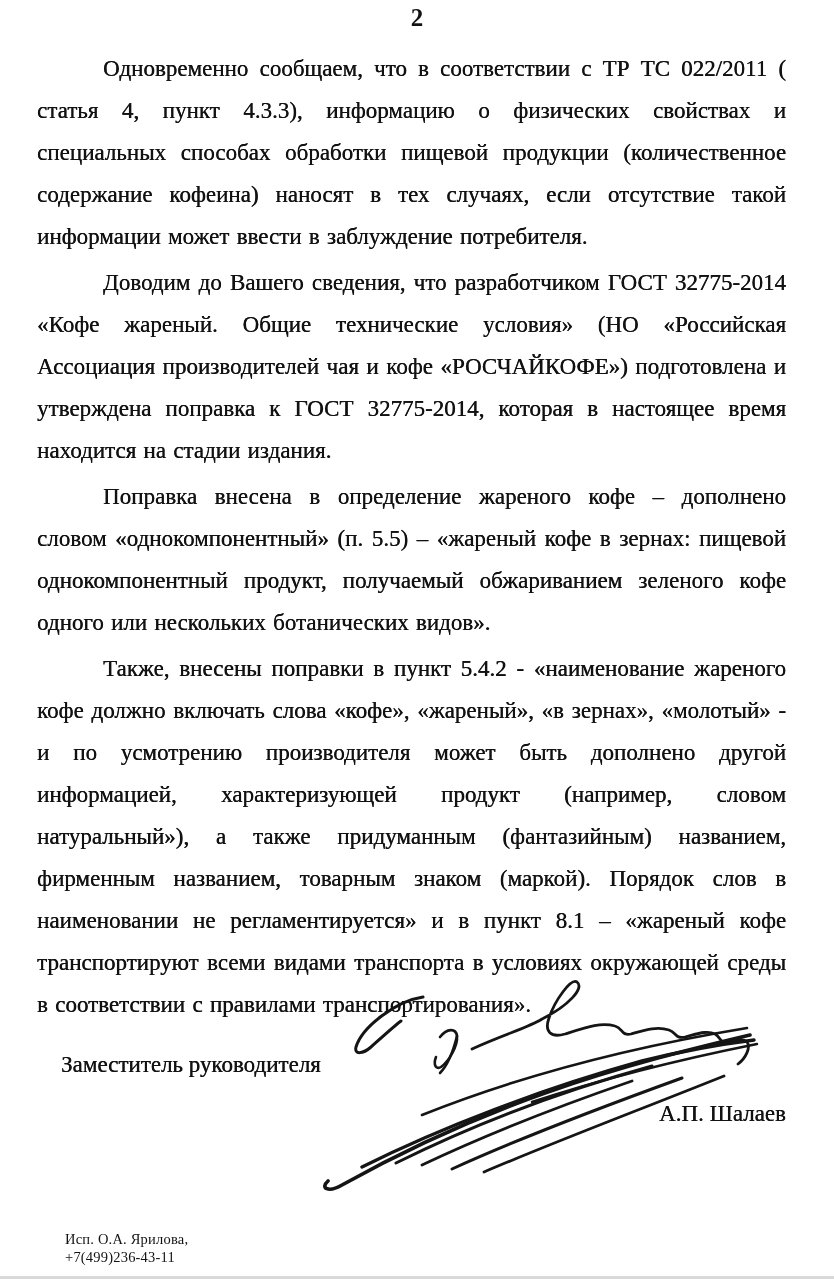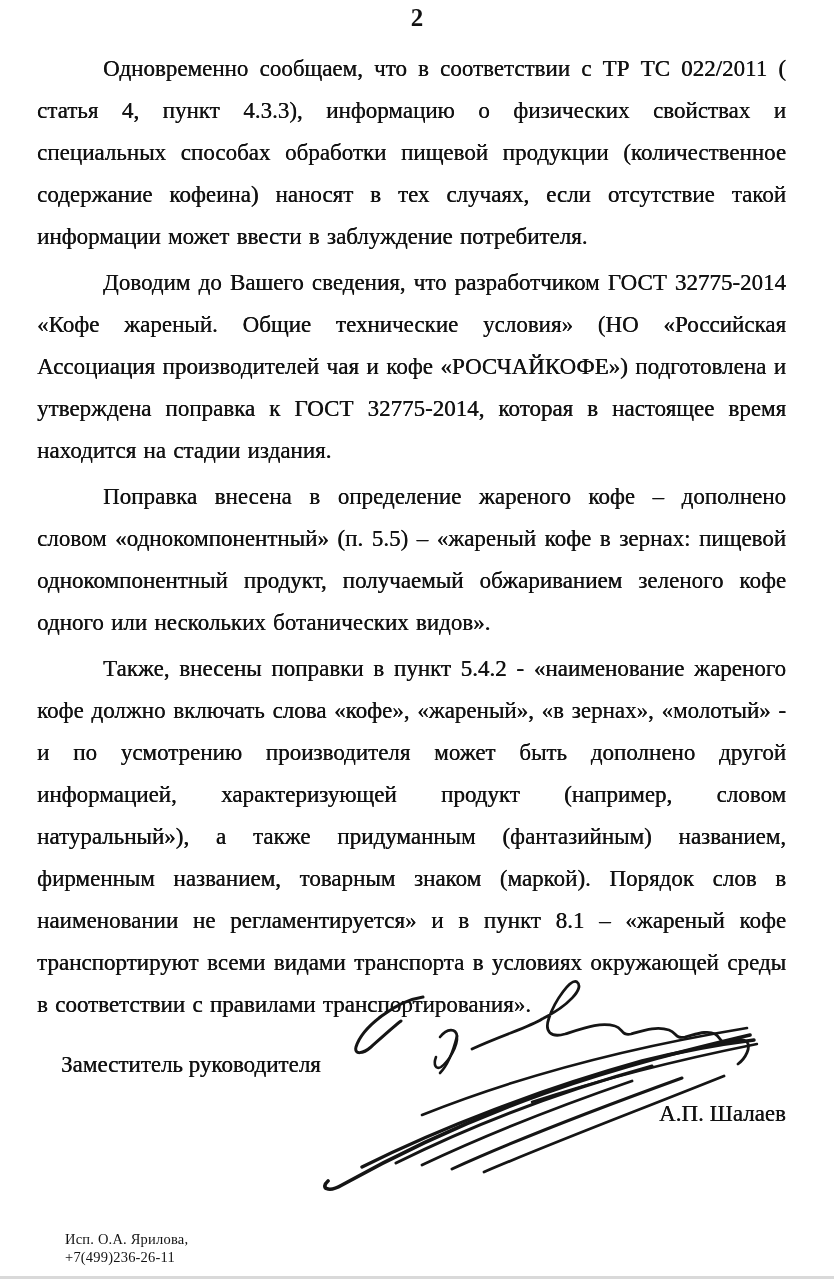--- a/index.html
+++ b/index.html
@@ -119,18 +119,18 @@
   </svg>
 
   <div class="sig-block-title">
     <div>Заместитель руководителя</div>
   </div>
 
   <div class="sig-name">А.П. Шалаев</div>
 
   <div class="footer-note">
     <div>Исп. О.А. Ярилова,</div>
-    <div>+7(499)236-26-11</div>
+    <div>+7(499)236-43-11</div>
   </div>
 
   <div class="scan-edge"></div>
 
 </div>
 
 </body></html>

